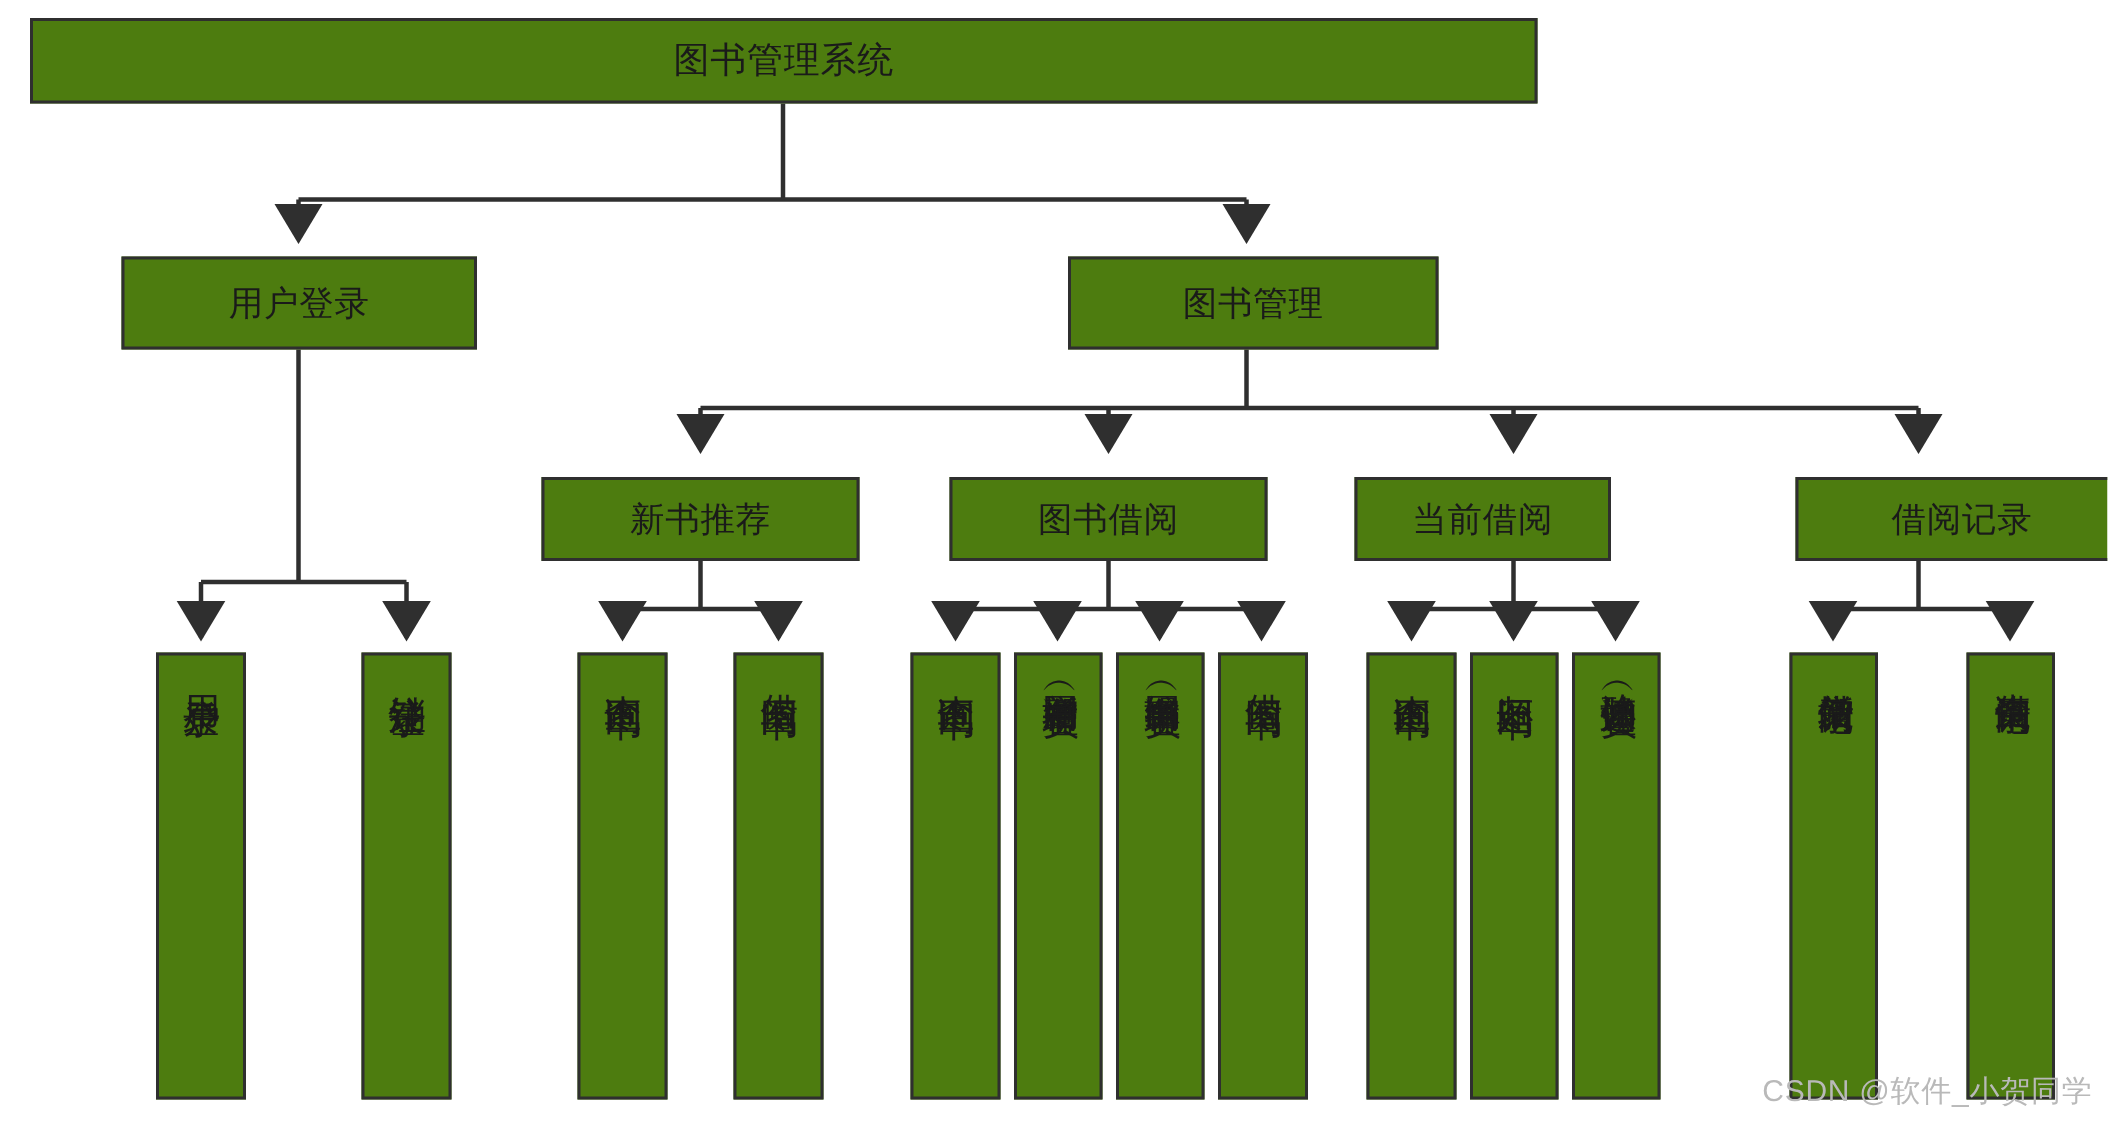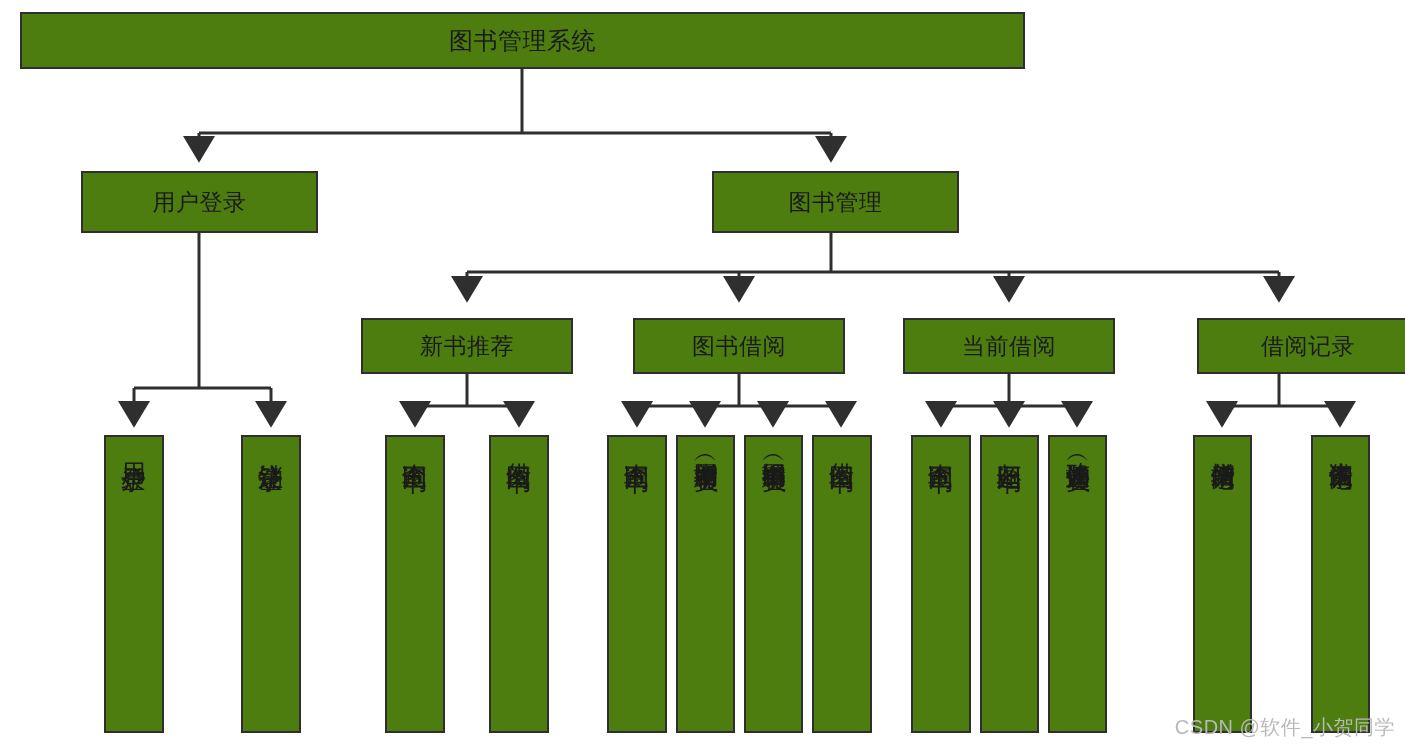--- a/index.html
+++ b/index.html
@@ -145,21 +145,21 @@
   </div>
 
   <div class="node horiz" style="left:361px; top:318px; width:212px; height:56px;">
     <span class="label">新书推荐</span>
   </div>
 
   <div class="node horiz" style="left:633px; top:318px; width:212px; height:56px;">
     <span class="label">图书借阅</span>
   </div>
 
-  <div class="node horiz" style="left:903px; top:318px; width:212px; height:56px;">
+  <div class="node horiz" style="left:903px; top:318px; width:171px; height:56px;">
     <span class="label">当前借阅</span>
   </div>
 
   <div class="node horiz" style="left:1197px; top:318px; width:222px; height:56px;">
     <span class="label">借阅记录</span>
   </div>
 
   <div class="node vert" style="left:104px; top:435px; width:60px; height:298px;">
     <span class="label">用户登录</span>
   </div>

